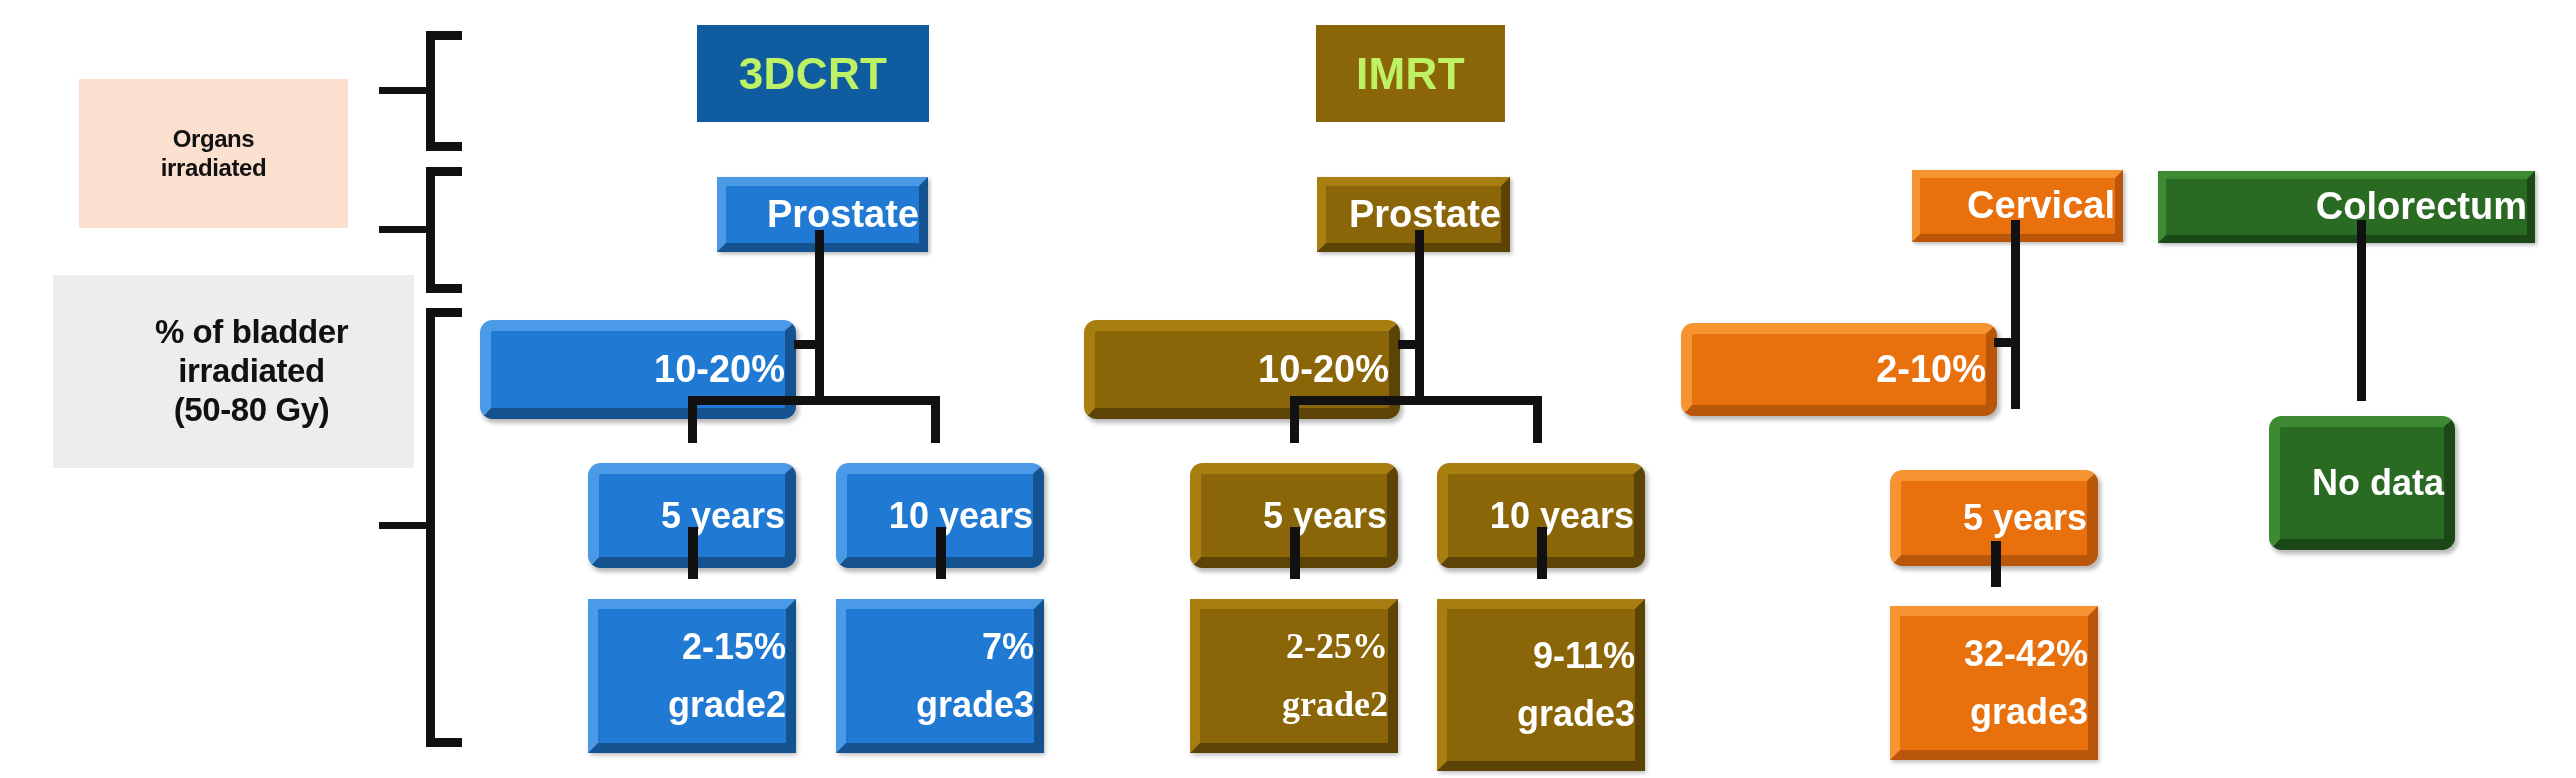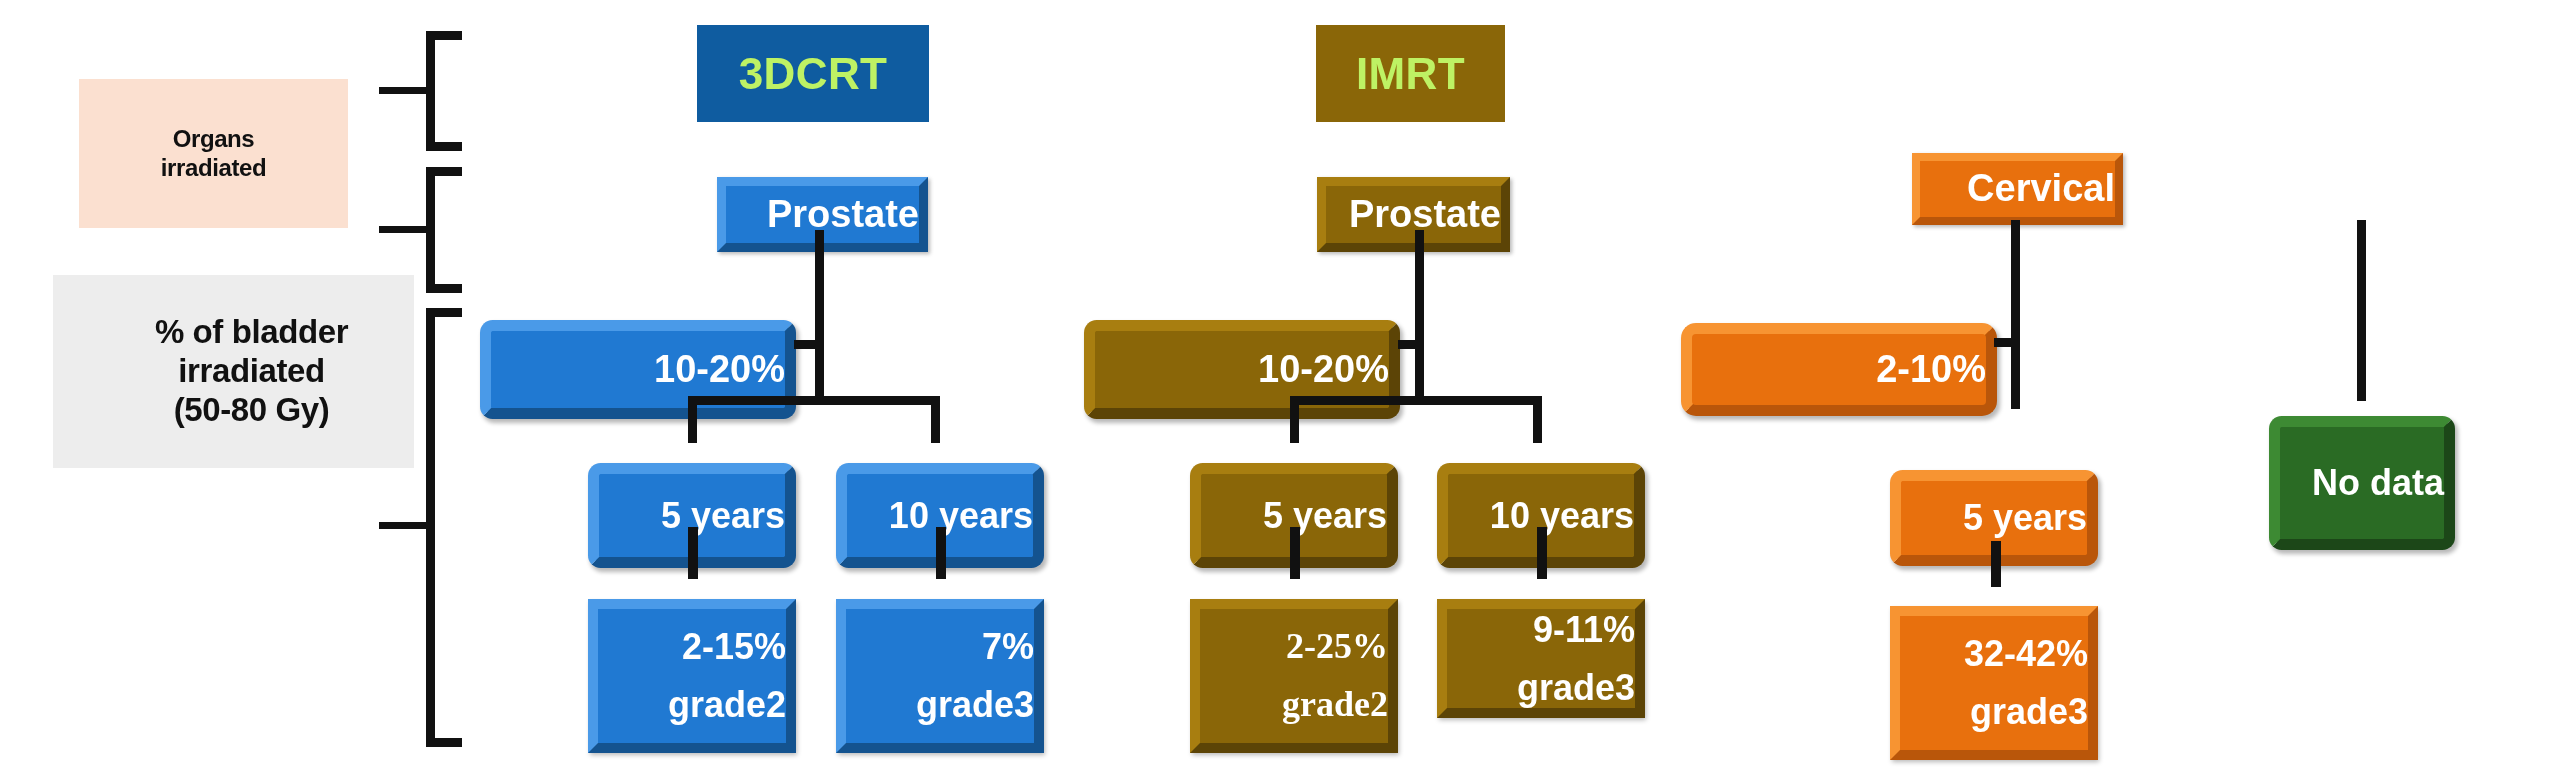--- a/index.html
+++ b/index.html
@@ -172,41 +172,41 @@
   <div class="conn" style="left:1290px;top:527px;width:10.2px;height:52px;"></div>
   <div class="conn" style="left:1537px;top:527px;width:10.2px;height:52px;"></div>
 
   <div class="node sq" style="left:1190px;top:576px;width:208px;height:154px;font-size:36px;
               background:#8a6608;border-width:10.2px;
               border-color:#a87e10 #5c4406 #5c4406 #a87e10;
               box-shadow:2.4px 3.1px 4.7px rgba(0,0,0,.28);font-family:Liberation Serif, serif;">
     <span class="ln">2-25%</span>
     <span class="ln" style="margin-top:20.4px;">grade2</span>
   </div>
-  <div class="node sq" style="left:1437px;top:576px;width:208px;height:119px;font-size:36px;
+  <div class="node sq" style="left:1437px;top:576px;width:208px;height:172px;font-size:36px;
               background:#8a6608;border-width:10.2px;
               border-color:#a87e10 #5c4406 #5c4406 #a87e10;
               box-shadow:2.4px 3.1px 4.7px rgba(0,0,0,.28);">
     <span class="ln">9-11%</span>
     <span class="ln" style="margin-top:20.4px;">grade3</span>
   </div>
 
-  <div class="node sq" style="left:1912px;top:130px;width:211px;height:72px;font-size:38px;
+  <div class="node sq" style="left:1912px;top:147px;width:211px;height:72px;font-size:38px;
               background:#e8700d;border-width:8.6px;
               border-color:#f79432 #b9560a #b9560a #f79432;
               box-shadow:2.4px 2.4px 3.9px rgba(0,0,0,.28);">
     <span class="ln">Cervical</span>
   </div>
 
   <div class="conn" style="left:2011px;top:220px;width:8.6px;height:189px;"></div>
 
   <div class="node rnd" style="left:1681px;top:300px;width:316px;height:93px;font-size:38px;
               background:#e8700d;border-width:11px;
               border-color:#f79432 #b9560a #b9560a #f79432;
-              box-shadow:2.4px 3.1px 4.7px rgba(0,0,0,.28);border-radius:15px;">
+              box-shadow:2.4px 3.1px 4.7px rgba(0,0,0,.28);">
     <span class="ln">2-10%</span>
   </div>
   <div class="conn" style="left:1994px;top:338px;width:23.6px;height:8.6px;"></div>
 
   <div class="node rnd" style="left:1890px;top:447px;width:208px;height:96px;font-size:36px;
               background:#e8700d;border-width:11px;
               border-color:#f79432 #b9560a #b9560a #f79432;
               box-shadow:2.4px 3.1px 4.7px rgba(0,0,0,.28);">
     <span class="ln">5 years</span>
   </div>
@@ -214,20 +214,26 @@
   <div class="conn" style="left:1991px;top:541px;width:10.2px;height:46px;"></div>
 
   <div class="node sq" style="left:1890px;top:583px;width:208px;height:154px;font-size:36px;
               background:#e8700d;border-width:10.2px;
               border-color:#f79432 #b9560a #b9560a #f79432;
               box-shadow:2.4px 3.1px 4.7px rgba(0,0,0,.28);">
     <span class="ln">32-42%</span>
     <span class="ln" style="margin-top:20.4px;">grade3</span>
   </div>
 
+  <div class="node sq" style="left:2158px;top:148px;width:377px;height:72px;font-size:38px;
+              background:#2a6b24;border-width:8.6px;
+              border-color:#3d8a33 #1c4718 #1c4718 #3d8a33;
+              box-shadow:2.4px 2.4px 3.9px rgba(0,0,0,.28);">
+    <span class="ln">Colorectum</span>
+  </div>
 
   <div class="conn" style="left:2357px;top:220px;width:8.6px;height:181px;"></div>
 
   <div class="node rnd" style="left:2269px;top:393px;width:186px;height:134px;font-size:36px;
               background:#2a6b24;border-width:11px;
               border-color:#3d8a33 #1c4718 #1c4718 #3d8a33;
               box-shadow:2.4px 3.1px 4.7px rgba(0,0,0,.28);">
     <span class="ln">No data</span>
   </div>
 

